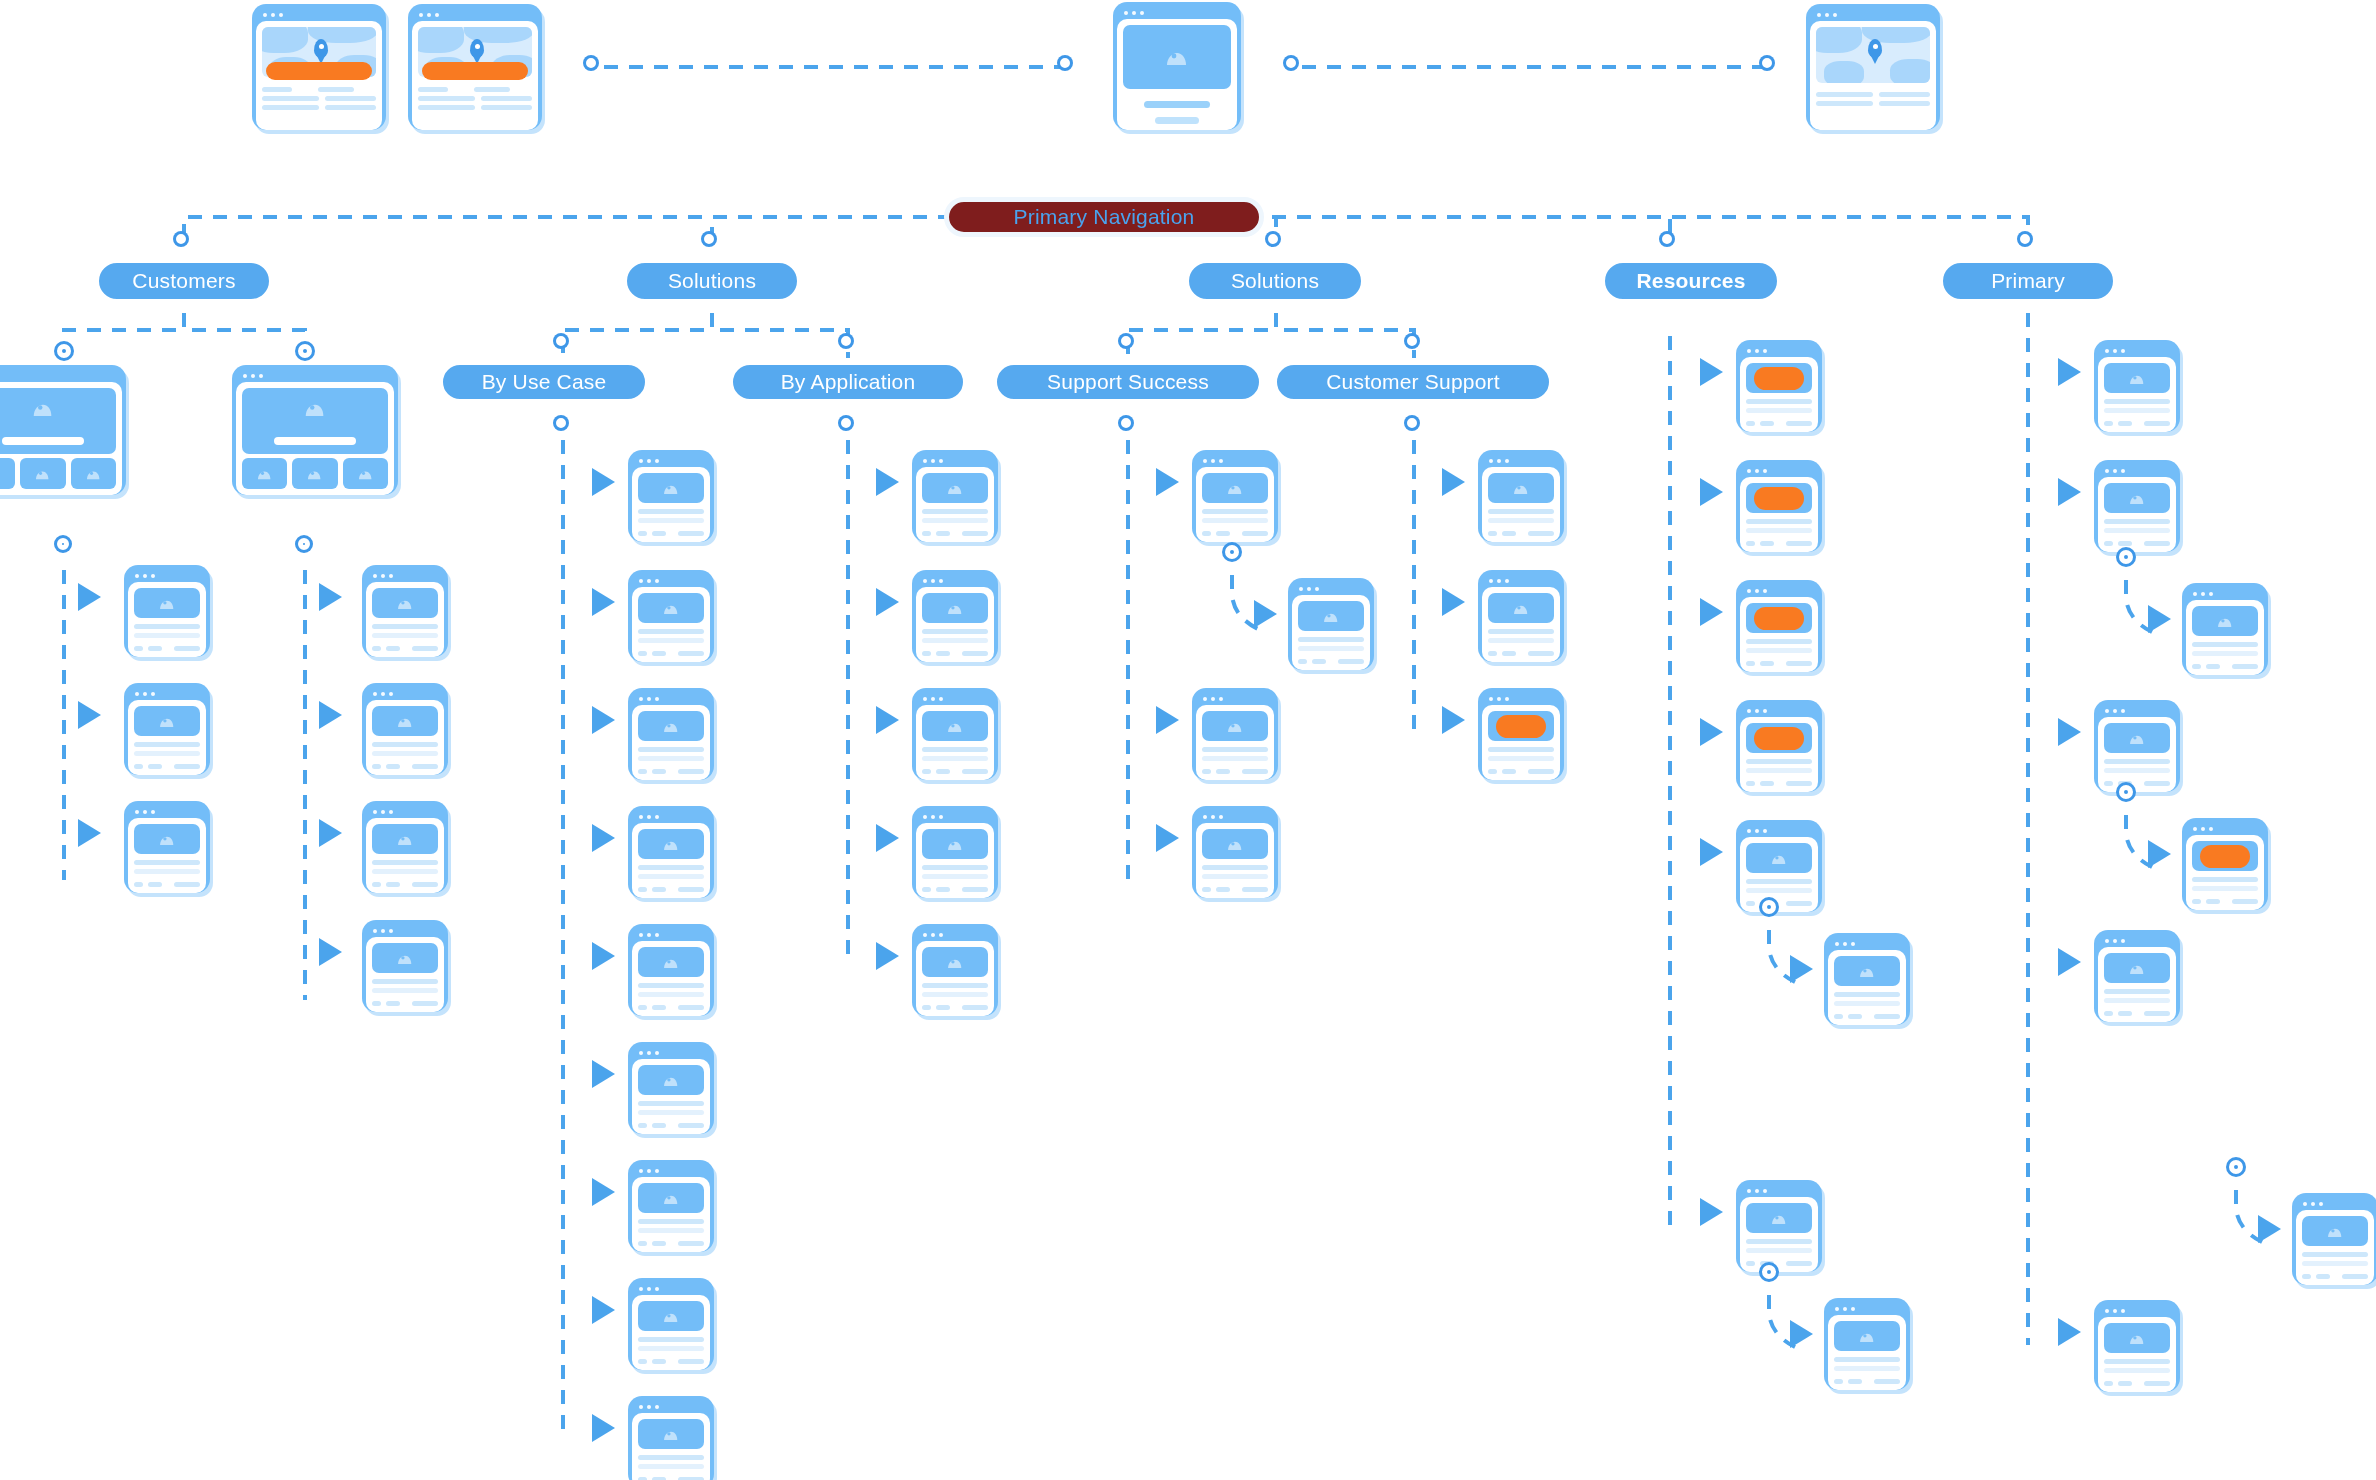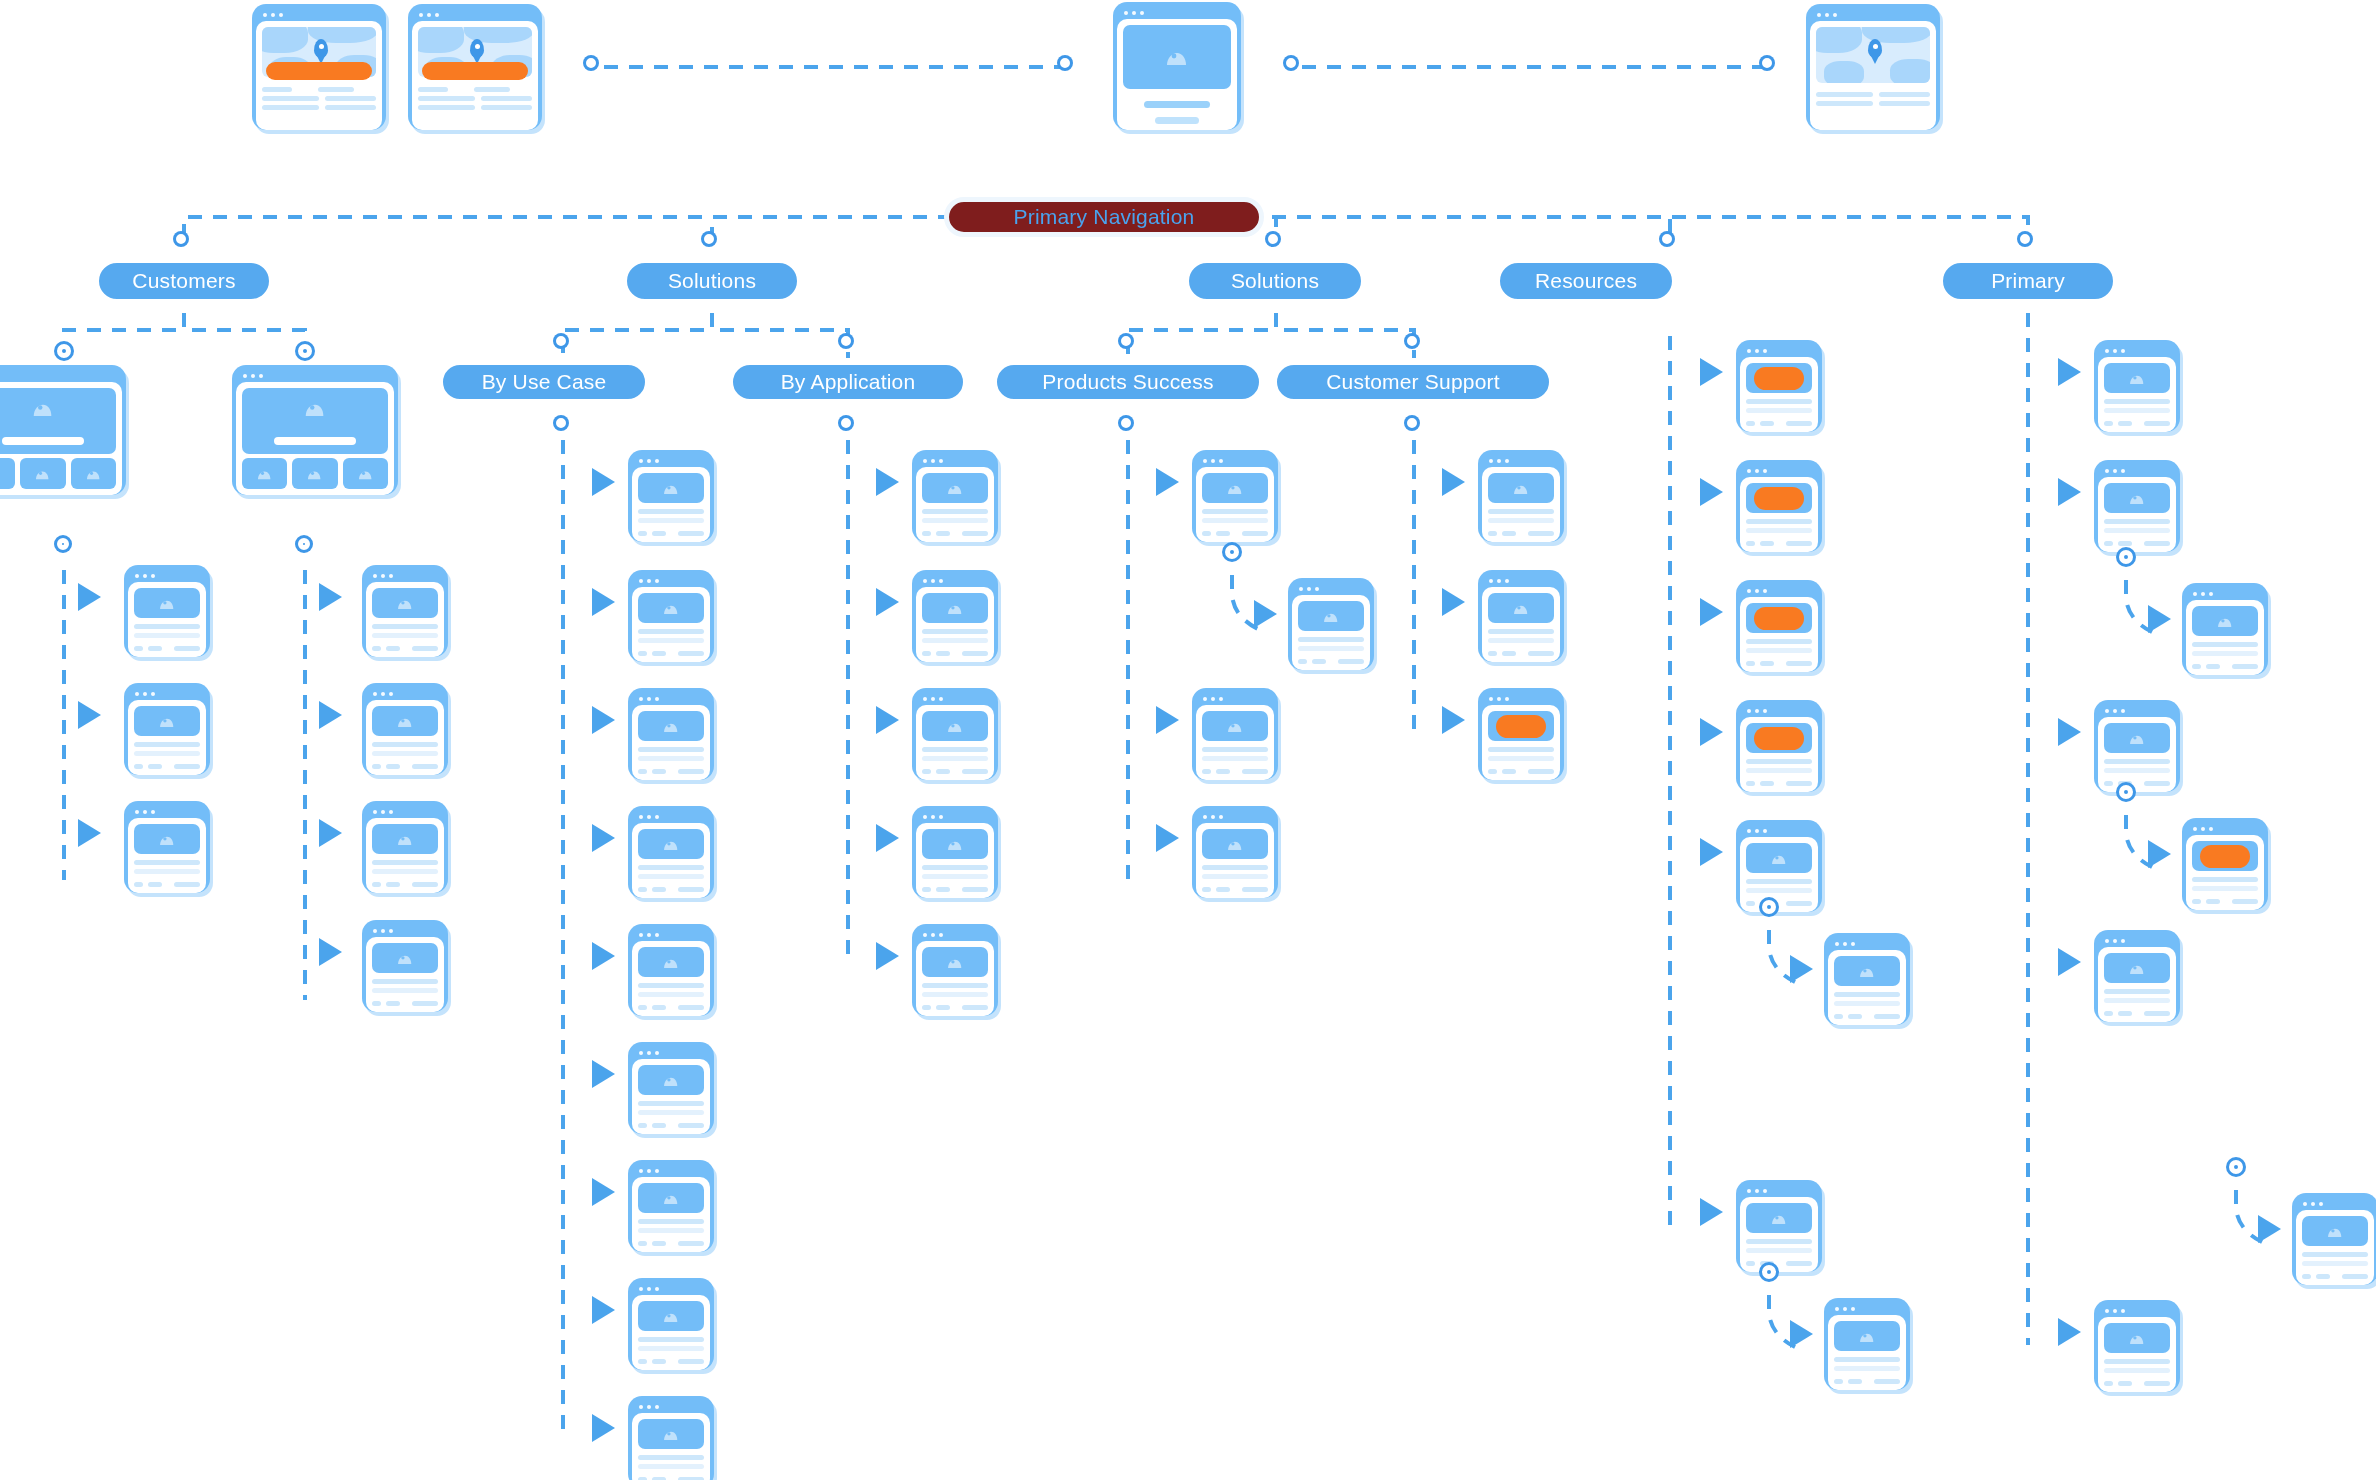--- a/index.html
+++ b/index.html
@@ -299,21 +299,21 @@
   <div class="pill" style="left:622px;top:258px;width:180px;height:46px;">
     <span>Solutions</span>
   </div>
 
   <div class="knob" style="left:1268px;top:234px;width:10px;height:10px;"></div>
   <div class="pill" style="left:1184px;top:258px;width:182px;height:46px;">
     <span>Solutions</span>
   </div>
 
   <div class="knob" style="left:1662px;top:234px;width:10px;height:10px;"></div>
-  <div class="pill" style="left:1495px;top:258px;width:182px;height:46px;">
+  <div class="pill" style="left:1600px;top:258px;width:182px;height:46px;font-weight:bold;">
     <span>Resources</span>
   </div>
 
   <div class="knob" style="left:2020px;top:234px;width:10px;height:10px;"></div>
   <div class="pill" style="left:1938px;top:258px;width:180px;height:46px;">
     <span>Primary</span>
   </div>
 
   <div class="knob" style="left:556px;top:336px;width:10px;height:10px;"></div>
   <div class="pill" style="left:438px;top:360px;width:212px;height:44px;">
@@ -322,21 +322,21 @@
   <div class="knob" style="left:556px;top:418px;width:10px;height:10px;"></div>
 
   <div class="knob" style="left:841px;top:336px;width:10px;height:10px;"></div>
   <div class="pill" style="left:728px;top:360px;width:240px;height:44px;">
     <span>By Application</span>
   </div>
   <div class="knob" style="left:841px;top:418px;width:10px;height:10px;"></div>
 
   <div class="knob" style="left:1121px;top:336px;width:10px;height:10px;"></div>
   <div class="pill" style="left:992px;top:360px;width:272px;height:44px;">
-    <span>Products Success</span>
+    <span>Support Success</span>
   </div>
   <div class="knob" style="left:1121px;top:418px;width:10px;height:10px;"></div>
 
   <div class="knob" style="left:1407px;top:336px;width:10px;height:10px;"></div>
   <div class="pill" style="left:1272px;top:360px;width:282px;height:44px;">
     <span>Customer Support</span>
   </div>
   <div class="knob" style="left:1407px;top:418px;width:10px;height:10px;"></div>
 
   <div class="knob" style="left:57px;top:344px;width:14px;height:14px;"></div>

